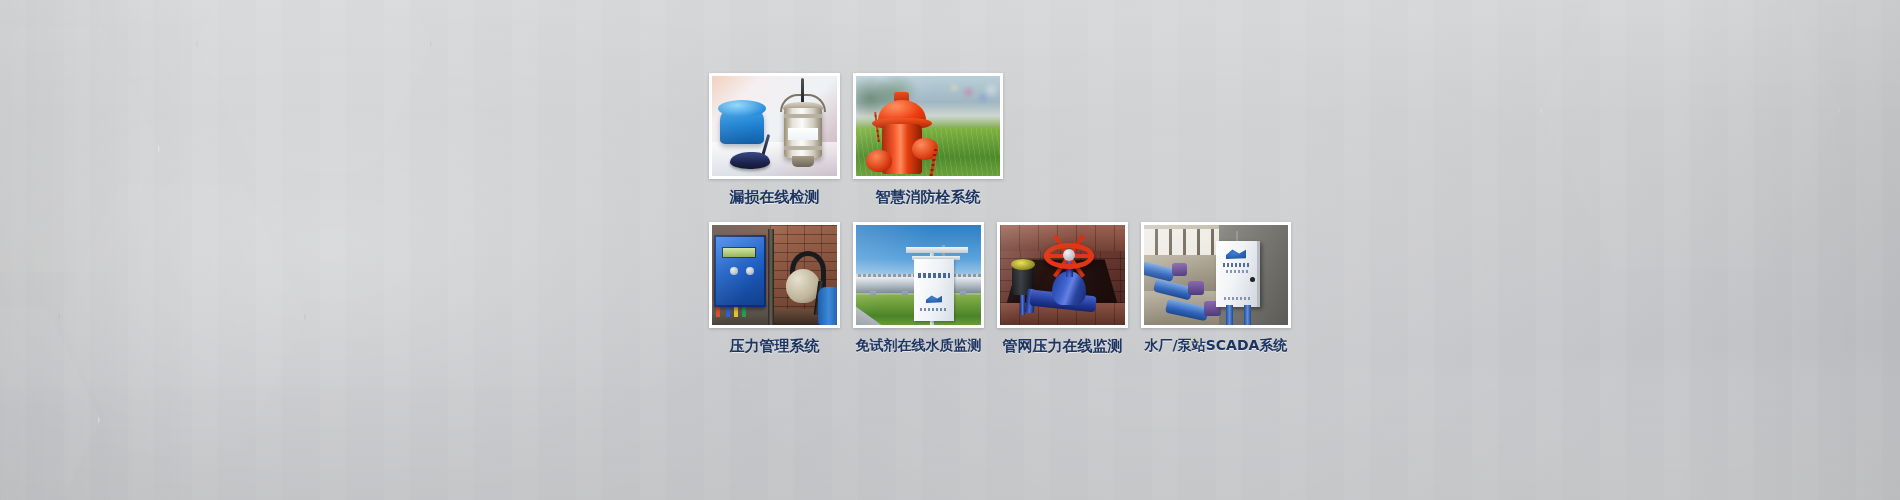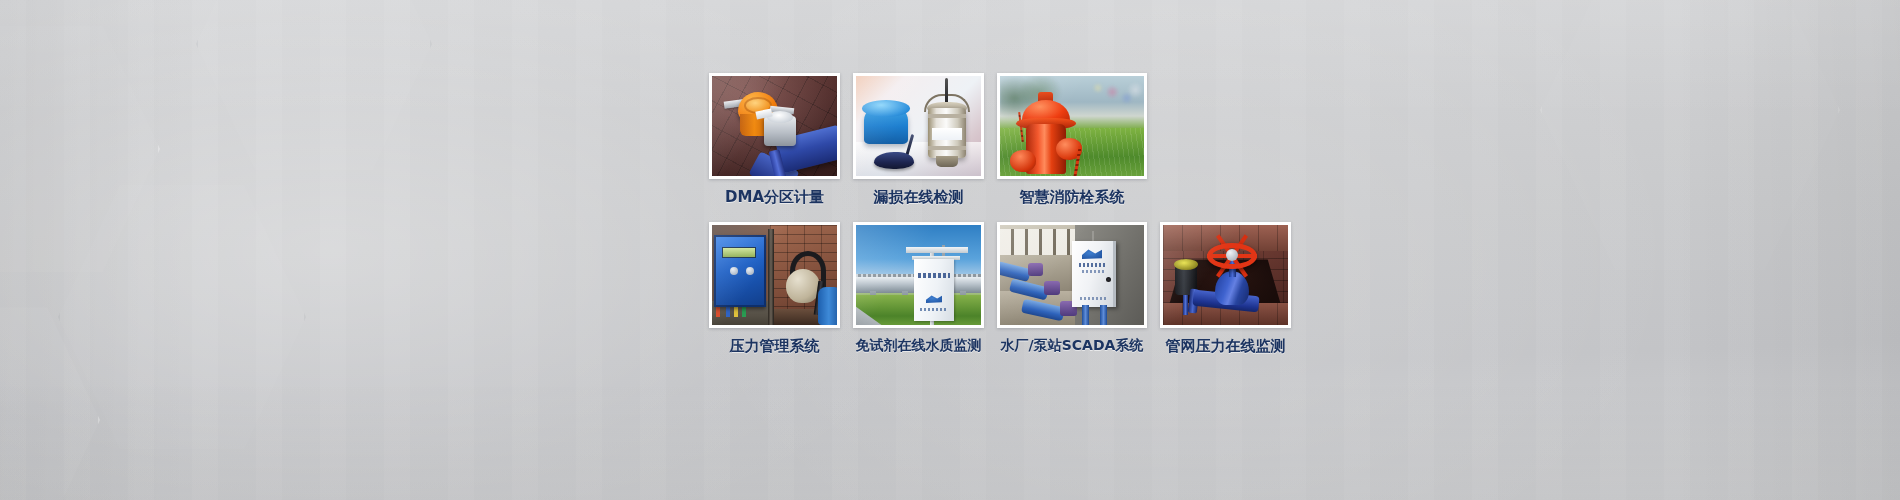--- a/index.html
+++ b/index.html
@@ -483,38 +483,20 @@
   <div class="hex b" style="left:196px;  top:-90px; width:236px; height:268px;"></div>
   <div class="hex b" style="left:1540px; top:-60px; width:300px; height:340px; border-color:rgba(255,255,255,0.14);"></div>
 
   <div id="vignette"></div>
 
 
   <div id="grid">
 
     <div class="grid-row">
 
-      <div class="cell">
-        <div class="card">
-          <div class="thumb t1">
-            <div class="l brickshade"></div>
-            <div class="l brkt"></div>
-              <div class="l ocap"></div>
-              <div class="l obody"></div>
-            <div class="l brkt2"></div>
-            <div class="l pipe2"></div>
-              <div class="l pipe"></div>
-              <div class="l flange"></div>
-            <div class="l mcan"></div>
-              <div class="l wtab"></div>
-            <div class="sheen"></div>
-          </div>
-        </div>
-        <div class="caption">DMA分区计量</div>
-      </div>
 
       <div class="cell">
         <div class="card">
           <div class="thumb t2">
             <div class="l floor"></div>
             <div class="l bcov">
                 <span class="dot" style="left:8px"></span>
                 <span class="dot" style="left:20px"></span>
                 <span class="dot" style="left:32px"></span>
               </div>
@@ -597,20 +579,44 @@
             <div class="l crossarm"></div>
               <div class="l crossarm2"></div>
             <div class="l sign"></div>
             <div class="l sgntxt"></div>
             <div class="l sgnlogo"></div>
             <div class="l sgnsub"></div>
             <div class="sheen"></div>
           </div>
         </div>
         <div class="caption sm">免试剂在线水质监测</div>
+      </div>
+
+      <div class="cell">
+        <div class="card">
+          <div class="thumb t7">
+            <div class="l pitfloor"></div>
+            <div class="l rimtop"></div>
+              <div class="l rimbot"></div>
+            <div class="l senspipe"></div>
+              <div class="l sens"></div>
+              <div class="l senstop"></div>
+            <div class="l vfl"></div>
+              <div class="l vpipe"></div>
+              <div class="l vbody"></div>
+            <div class="l stem"></div>
+            <div class="l spoke2"></div>
+              <div class="l spoke3"></div>
+            <div class="l wheel"></div>
+              <div class="l spoke"></div>
+              <div class="l hub"></div>
+            <div class="sheen"></div>
+          </div>
+        </div>
+        <div class="caption">管网压力在线监测</div>
       </div>
 
       <div class="cell">
         <div class="card w2">
           <div class="thumb t8">
             <div class="l wall"></div>
             <div class="l hall"></div>
               <div class="l wind"></div>
               <div class="l floorh"></div>
             <div class="l p1"></div>
@@ -627,39 +633,15 @@
             <div class="l cknob"></div>
               <div class="l cfoot"></div>
             <div class="l cpipe1"></div>
               <div class="l cpipe2"></div>
             <div class="sheen"></div>
           </div>
         </div>
         <div class="caption sm">水厂/泵站SCADA系统</div>
       </div>
 
-      <div class="cell">
-        <div class="card">
-          <div class="thumb t7">
-            <div class="l pitfloor"></div>
-            <div class="l rimtop"></div>
-              <div class="l rimbot"></div>
-            <div class="l senspipe"></div>
-              <div class="l sens"></div>
-              <div class="l senstop"></div>
-            <div class="l vfl"></div>
-              <div class="l vpipe"></div>
-              <div class="l vbody"></div>
-            <div class="l stem"></div>
-            <div class="l spoke2"></div>
-              <div class="l spoke3"></div>
-            <div class="l wheel"></div>
-              <div class="l spoke"></div>
-              <div class="l hub"></div>
-            <div class="sheen"></div>
-          </div>
-        </div>
-        <div class="caption">管网压力在线监测</div>
-      </div>
-
     </div>
   </div>
 </div>
 
 </body></html>

